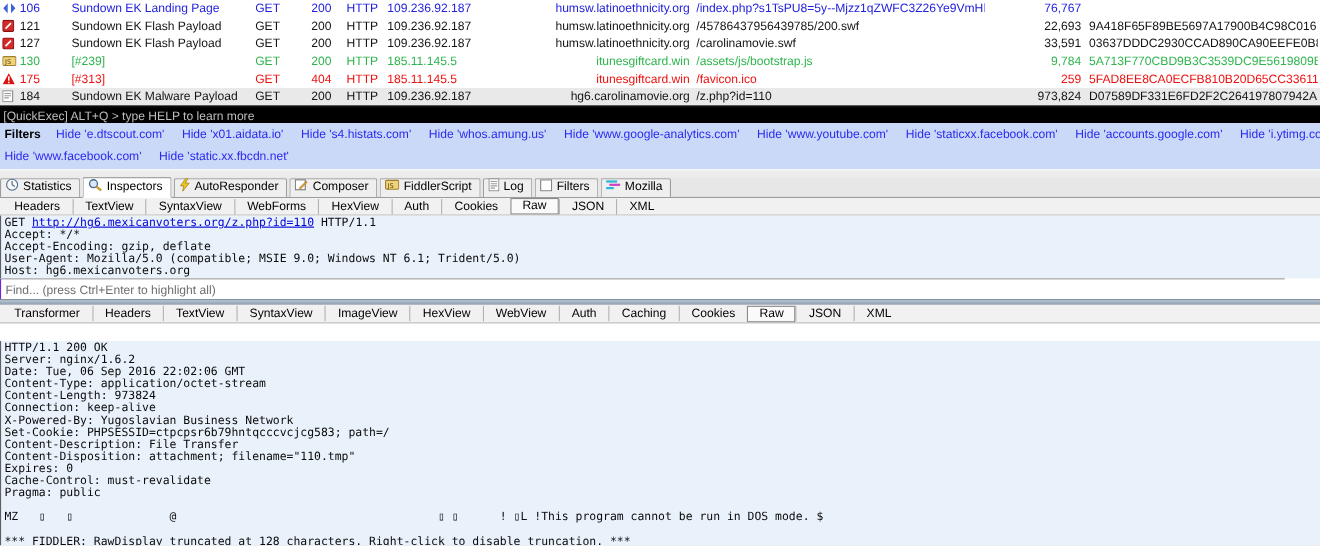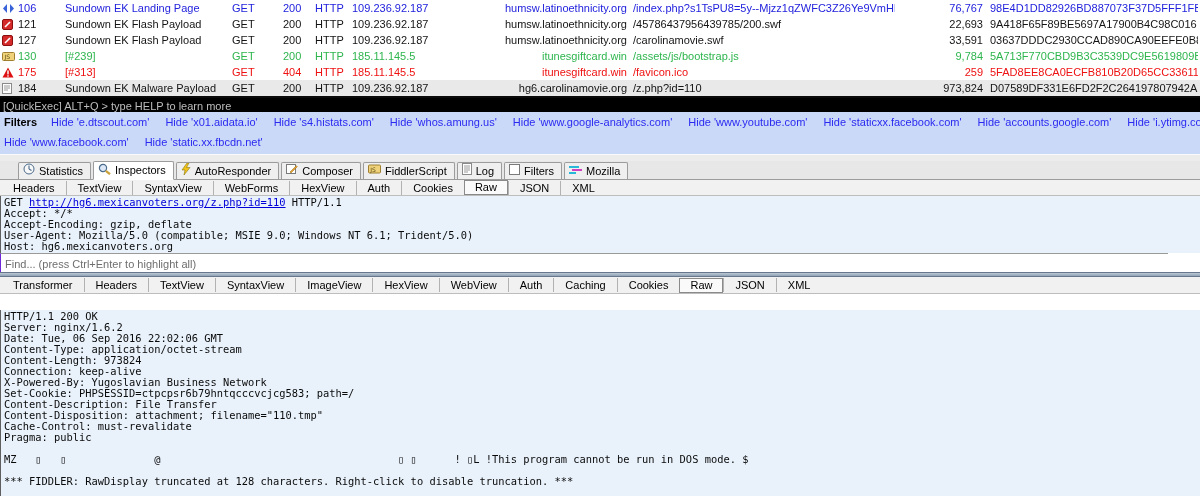--- a/index.html
+++ b/index.html
@@ -31,21 +31,21 @@
   
   #filters-band{position:absolute;top:112px;left:0;width:1200px;height:42px;background:#cbd9f8;font-size:11px;overflow:hidden}
   .frow{height:20px;line-height:20px;padding-left:4px;white-space:nowrap;overflow:hidden}
   .flabel{font-weight:bold;color:#000;margin-right:14px}
   .flink{color:#2a2af0;margin-right:16px;cursor:pointer;text-decoration:none}
 
   #band-gap{position:absolute;top:154px;left:0;width:1200px;height:7px;background:#ececec;border-top:1px solid #fafafa}
 
   
   #main-tabs{position:absolute;top:161px;left:0;width:1200px;height:19px;background:#e7e7e7;
-    border-bottom:1px solid #9c9c9c;display:flex;align-items:flex-end;padding-left:18px}
+    border-bottom:1px solid #9c9c9c;display:flex;align-items:center;padding-left:0}
   .mtab{display:inline-flex;align-items:center;gap:4px;font-size:11px;height:17px;line-height:15px;
     padding:0 7px 0 4px;border:1px solid #9c9c9c;border-bottom:none;background:#efefef;margin-right:2px;
     border-radius:2px 2px 0 0;cursor:pointer;white-space:nowrap}
   .mtab.active{background:#fff;height:19px;margin-bottom:-1px;border-bottom:1px solid #fff;z-index:2}
   .mtab svg{flex:0 0 auto}
 
   
   .stabs{position:absolute;left:0;width:1200px;display:flex;align-items:center;font-size:11px;
     background:#f1f1f1;border-bottom:1px solid #bdbdbd;padding-left:2px}
   #req-tabs{top:180px;height:16px}
@@ -88,21 +88,20 @@
           </svg></span>
         <span class="sc c-id">106</span>
         <span class="sc c-name">Sundown EK Landing Page</span>
         <span class="sc c-method">GET</span>
         <span class="sc c-result">200</span>
         <span class="sc c-proto">HTTP</span>
         <span class="sc c-ip">109.236.92.187</span>
         <span class="sc c-host">humsw.latinoethnicity.org</span>
         <span class="sc c-url">/index.php?s1TsPU8=5y--Mjzz1qZWFC3Z26Ye9VmHhMc...</span>
         <span class="sc c-body">76,767</span>
-        <span class="sc c-hash">98E4D1DD82926BD887073F37D5FFF1FB</span>
       </div>
       <div class="srow" style="color: rgb(20, 20, 20);">
         <span class="sc c-icon"><svg width="11" height="11" viewBox="0 0 11 11">
             <rect x="0.5" y="0.5" width="10" height="10" rx="1.5" fill="#d42a2a" stroke="#8a1010"></rect>
             <path d="M3 8 L8 3" stroke="#fff" stroke-width="1.6"></path>
           </svg></span>
         <span class="sc c-id">121</span>
         <span class="sc c-name">Sundown EK Flash Payload</span>
         <span class="sc c-method">GET</span>
         <span class="sc c-result">200</span>
@@ -300,20 +299,21 @@
       <div class="rline">HTTP/1.1 200 OK</div>
       <div class="rline">Server: nginx/1.6.2</div>
       <div class="rline">Date: Tue, 06 Sep 2016 22:02:06 GMT</div>
       <div class="rline">Content-Type: application/octet-stream</div>
       <div class="rline">Content-Length: 973824</div>
       <div class="rline">Connection: keep-alive</div>
       <div class="rline">X-Powered-By: Yugoslavian Business Network</div>
       <div class="rline">Set-Cookie: PHPSESSID=ctpcpsr6b79hntqcccvcjcg583; path=/</div>
       <div class="rline">Content-Description: File Transfer</div>
       <div class="rline">Content-Disposition: attachment; filename="110.tmp"</div>
+      <div class="rline">Expires: 0</div>
       <div class="rline">Cache-Control: must-revalidate</div>
       <div class="rline">Pragma: public</div>
       <div class="rline"></div>
       <div class="rline">MZ   ▯   ▯              @                                      ▯ ▯      ! ▯L !This program cannot be run in DOS mode. $</div>
       <div class="rline"></div>
       <div class="rline">*** FIDDLER: RawDisplay truncated at 128 characters. Right-click to disable truncation. ***</div>
     </div>
 
 </div>
 

